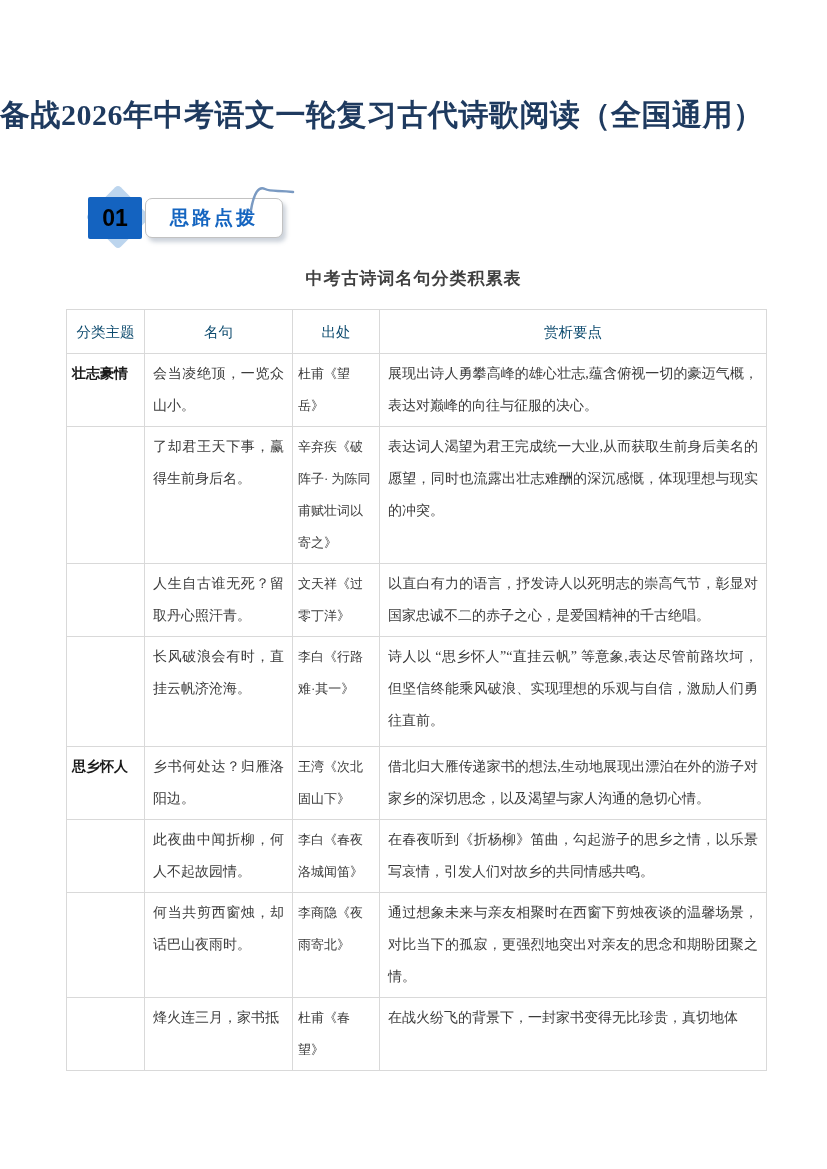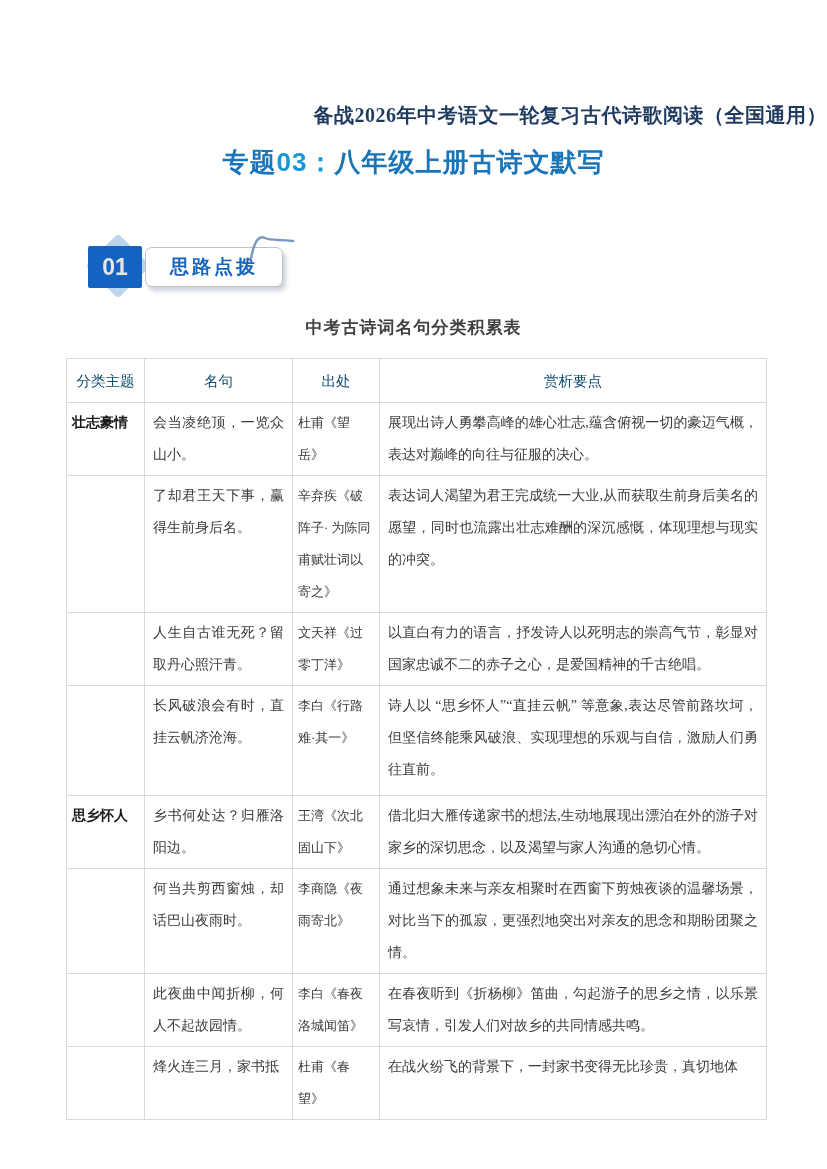--- a/index.html
+++ b/index.html
@@ -7,22 +7,22 @@
     position:relative;
     width:827px;height:1169px;
     margin:0 auto;
     background:#ffffff;
     overflow:hidden;
     font-family:"Liberation Serif","DejaVu Serif",serif;
   }
   
   .title1{
     margin:98px 0 0 0;
-    text-align:right;
-    font-size:20px;line-height:34px;
+    text-align:left;
+    font-size:30px;line-height:34px;
     font-weight:bold;
     color:#1e3a5f;
     letter-spacing:0.5px;
   }
   .title2{
     margin:12px 0 0 0;
     text-align:center;
     font-size:26px;line-height:36px;
     font-weight:bold;
     letter-spacing:1px;
@@ -45,21 +45,21 @@
     background:#bcd5ee;
     transform:rotate(45deg);
     border-radius:4px;
   }
   .badge-num{
     position:relative;z-index:2;
     width:54px;height:42px;
     background:#1463c0;
     border-radius:2px;
     display:flex;align-items:center;justify-content:center;
-    color:#e5e5e5;
+    color:#000000;
     font-family:"Liberation Sans","DejaVu Sans",sans-serif;
     font-size:23px;font-weight:bold;
   }
   .badge-label{
     position:relative;z-index:1;
     margin-left:3px;
     width:136px;height:38px;
     background:#ffffff;
     border:1px solid #c2c2c2;
     border-radius:7px;
@@ -115,23 +115,20 @@
   .doc-table td.source{font-size:13px;padding:4px 5px;}
   .doc-table td.analysis{text-align:justify;}
 </style>
 </head>
 <body>
 
 <div class="page">
 
   <div class="title1">备战2026年中考语文一轮复习古代诗歌阅读（全国通用）</div>
 
-  <div class="title2">
-    <span class="t2-prefix">专题</span><span class="t2-num">03：</span><span class="t2-rest">八年级上册古诗文默写</span>
-  </div>
 
   <div>
     <div class="badge-wrap">
       <span class="badge-diamond"></span>
       <span class="badge-num">01</span>
       <span class="badge-label">思路点拨</span>
       <svg class="badge-swoosh" width="52" height="34" viewBox="0 0 52 34">
         <path d="M4,30 C7,12 12,6 18,9 C24,12 32,10 46,12" fill="none" stroke="#7a9ac2" stroke-width="2.5" stroke-linecap="round"></path>
       </svg>
     </div>
@@ -178,32 +175,32 @@
           <td class="quote">长风破浪会有时，直挂云帆济沧海。</td>
           <td class="source">李白《行路难·其一》</td>
           <td class="analysis">诗人以 “思乡怀人”“直挂云帆” 等意象,表达尽管前路坎坷，但坚信终能乘风破浪、实现理想的乐观与自信，激励人们勇往直前。</td>
         </tr>
         <tr style="height: 73px;">
           <td class="theme">思乡怀人</td>
           <td class="quote">乡书何处达？归雁洛阳边。</td>
           <td class="source">王湾《次北固山下》</td>
           <td class="analysis">借北归大雁传递家书的想法,生动地展现出漂泊在外的游子对家乡的深切思念，以及渴望与家人沟通的急切心情。</td>
         </tr>
+        <tr style="height: 72px;">
+          <td class="theme"></td>
+          <td class="quote">此夜曲中闻折柳，何人不起故园情。</td>
+          <td class="source">李白《春夜洛城闻笛》</td>
+          <td class="analysis">在春夜听到《折杨柳》笛曲，勾起游子的思乡之情，以乐景写哀情，引发人们对故乡的共同情感共鸣。</td>
+        </tr>
         <tr style="height: 100px;">
           <td class="theme"></td>
           <td class="quote">何当共剪西窗烛，却话巴山夜雨时。</td>
           <td class="source">李商隐《夜雨寄北》</td>
           <td class="analysis">通过想象未来与亲友相聚时在西窗下剪烛夜谈的温馨场景，对比当下的孤寂，更强烈地突出对亲友的思念和期盼团聚之情。</td>
         </tr>
-        <tr style="height: 72px;">
-          <td class="theme"></td>
-          <td class="quote">此夜曲中闻折柳，何人不起故园情。</td>
-          <td class="source">李白《春夜洛城闻笛》</td>
-          <td class="analysis">在春夜听到《折杨柳》笛曲，勾起游子的思乡之情，以乐景写哀情，引发人们对故乡的共同情感共鸣。</td>
-        </tr>
         <tr style="height: 40px;">
           <td class="theme"></td>
           <td class="quote">烽火连三月，家书抵</td>
           <td class="source">杜甫《春望》</td>
           <td class="analysis">在战火纷飞的背景下，一封家书变得无比珍贵，真切地体</td>
         </tr>
       </tbody>
   </table>
 
 </div>

